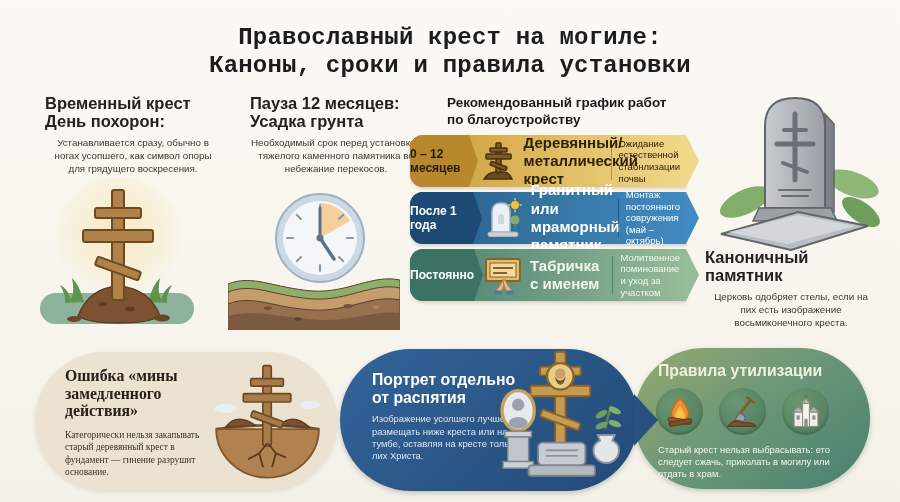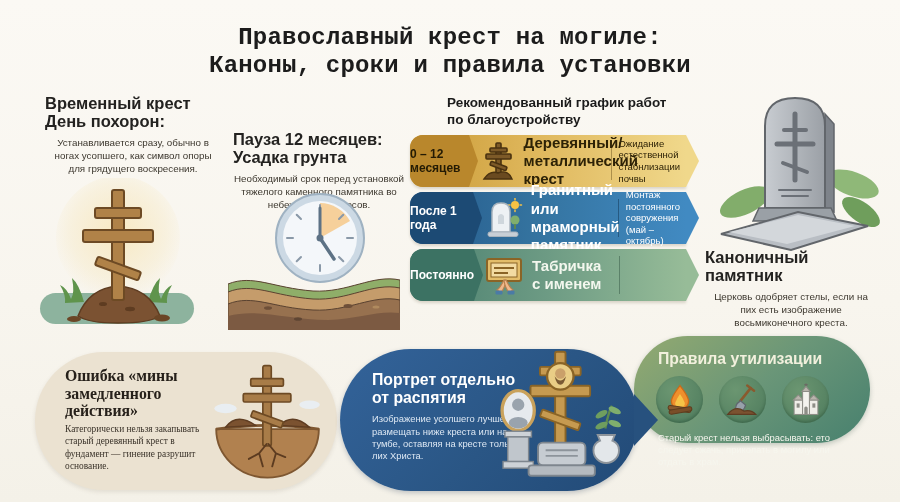--- a/index.html
+++ b/index.html
@@ -13,21 +13,21 @@
     font-size:24px; font-weight:700; line-height:1.18; color:#1c1c1c; letter-spacing:.2px; }
   .title span { display:block;font-family:Liberation Mono, monospace; }
 
   .col h2 { font-size:16.5px; font-weight:700; line-height:1.12; color:#232220; }
   .col h2 span { display:block; }
   .col p { margin-top:6px; font-size:9.8px; line-height:1.32; color:#3c372e;text-align:center; }
 
   .col-funeral { position:absolute; left:45px; top:94px; width:176px; }
   .illus-funeral { position:absolute; left:28px; top:178px; width:178px; height:152px; }
 
-  .col-pause { position:absolute; left:233px; top:94px; width:172px;margin-top:36px; }
+  .col-pause { position:absolute; left:250px; top:94px; width:172px; }
   .illus-pause { position:absolute; left:228px; top:186px; width:172px; height:144px; }
 
   .schedule-head { position:absolute; left:410px; top:95px; width:292px;
     font-size:13.5px; font-weight:700; line-height:1.25; color:#1b1b1b; }
   .schedule-head span { display:block;padding-left:37px; }
 
   .schedule { position:absolute; left:410px; top:135px; width:276px; }
   .row { position:relative; height:52px; margin-bottom:5px; display:flex; align-items:center;
     border-radius:13px 0 0 13px; box-shadow:0 2px 3px rgba(70,55,20,.18); }
   .row::after { content:""; position:absolute; left:100%; top:0;
@@ -63,35 +63,35 @@
   .col-canonical { position:absolute; left:705px; top:248px; width:172px; }
 
   .bubble { position:absolute; }
   .bubble h3 { font-size:15.8px; font-weight:700; line-height:1.12; }
   .bubble p { font-size:9.4px; line-height:1.3; }
 
   .bubble-beige { left:35px; top:352px; width:302px; height:138px; border-radius:70px;
     background:#ebe2d1; box-shadow:0 2px 4px rgba(90,75,50,.12);font-family:Liberation Serif, serif; }
   .bubble-beige .btext { position:absolute; left:30px; top:15px; width:152px; }
   .bubble-beige h3 { color:#26201a; }
-  .bubble-beige p { margin-top:3px; color:#3a332a; }
+  .bubble-beige p { margin-top:9px; color:#3a332a; }
   .illus-buried { position:absolute; right:6px; bottom:2px; width:126px; height:130px; }
 
   .bubble-blue { left:340px; top:349px; width:298px; height:142px; border-radius:72px;
     background:linear-gradient(135deg,#33639a 0%,#2a5685 55%,#224a77 100%);
     box-shadow:0 2px 5px rgba(30,50,80,.25); z-index:2; }
   .bubble-blue::after { content:""; position:absolute; right:-20px; top:50%; transform:translateY(-50%);
     border-top:26px solid transparent; border-bottom:26px solid transparent; border-left:24px solid #27517e; }
   .bubble-blue .btext { position:absolute; left:32px; top:22px; width:152px; }
   .bubble-blue h3 { color:#ffffff; }
   .bubble-blue h3 span { display:block; }
   .bubble-blue p { margin-top:7px; color:#dce7f3; }
   .illus-portrait { position:absolute; right:10px; top:-4px; width:142px; height:146px; }
 
-  .bubble-green { left:634px; top:336px; width:236px; height:107px; border-radius:70px;
+  .bubble-green { left:634px; top:348px; width:236px; height:141px; border-radius:70px;
     background:linear-gradient(140deg,#94aa70 0%,#6a9678 50%,#47806e 100%);
     box-shadow:0 2px 5px rgba(40,70,55,.25); z-index:1; }
   .bubble-green h3 { position:absolute; left:24px; top:14px; color:#f2f0dd; }
   .disposal-icons { position:absolute; left:22px; top:40px; display:flex; gap:16px; }
   .disposal-icon { width:47px; height:47px; border-radius:50%;
     background:radial-gradient(circle at 35% 30%,#6b9671,#4d7a5c); display:flex; align-items:center; justify-content:center;
     box-shadow:inset 0 -2px 3px rgba(0,40,20,.25); }
   .bubble-green p { position:absolute; left:24px; right:14px; top:96px; color:#f6f6ee; }
 </style>
 </head>
@@ -233,20 +233,21 @@
           <line x1="11" y1="13" x2="31" y2="13" stroke="#8a6426" stroke-width="2"></line>
           <line x1="11" y1="18" x2="25" y2="18" stroke="#8a6426" stroke-width="2"></line>
           <path d="M21,25 q-4,8 -7,10 l4,2.5 q4,-5 5,-12 Z" fill="#f0b98b" stroke="#b9824f" stroke-width="1.2"></path>
           <path d="M23,25 q4,8 7,10 l-4,2.5 q-4,-5 -5,-12 Z" fill="#f0b98b" stroke="#b9824f" stroke-width="1.2"></path>
           <rect x="12.5" y="35.5" width="7" height="4" rx="1" fill="#4a7ba6"></rect>
           <rect x="24.5" y="35.5" width="7" height="4" rx="1" fill="#4a7ba6"></rect>
         </svg>
       </div>
       <div class="row-item">Табричка с именем</div>
       <div class="row-sep"></div>
+      <div class="row-action">Молитвенное поминование и уход за участком</div>
     </div>
   </div>
 
   <svg class="illus-monument" viewBox="0 0 185 168">
     <defs>
       <linearGradient id="stB" x1="0" y1="0" x2="1" y2="0">
         <stop offset="0%" stop-color="#c8ccd1"></stop>
           <stop offset="100%" stop-color="#9ba0a6"></stop>
       </linearGradient>
     </defs>

